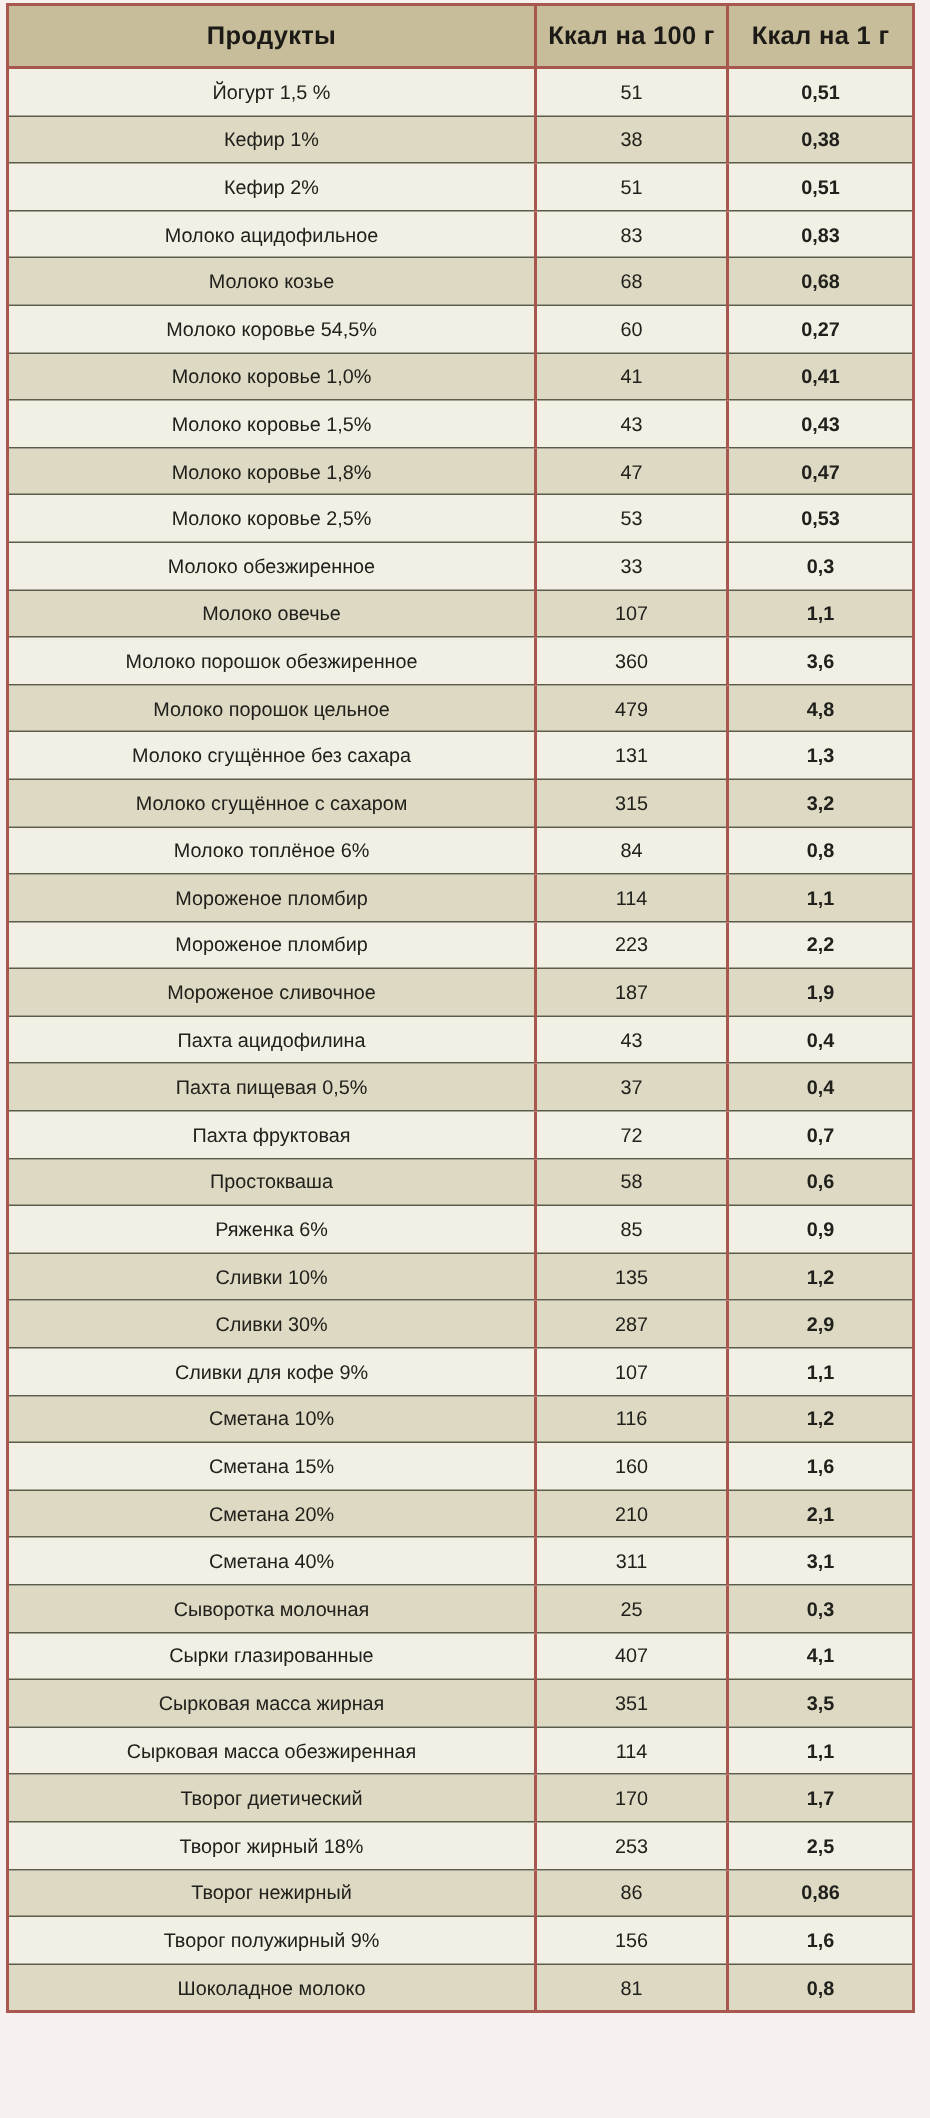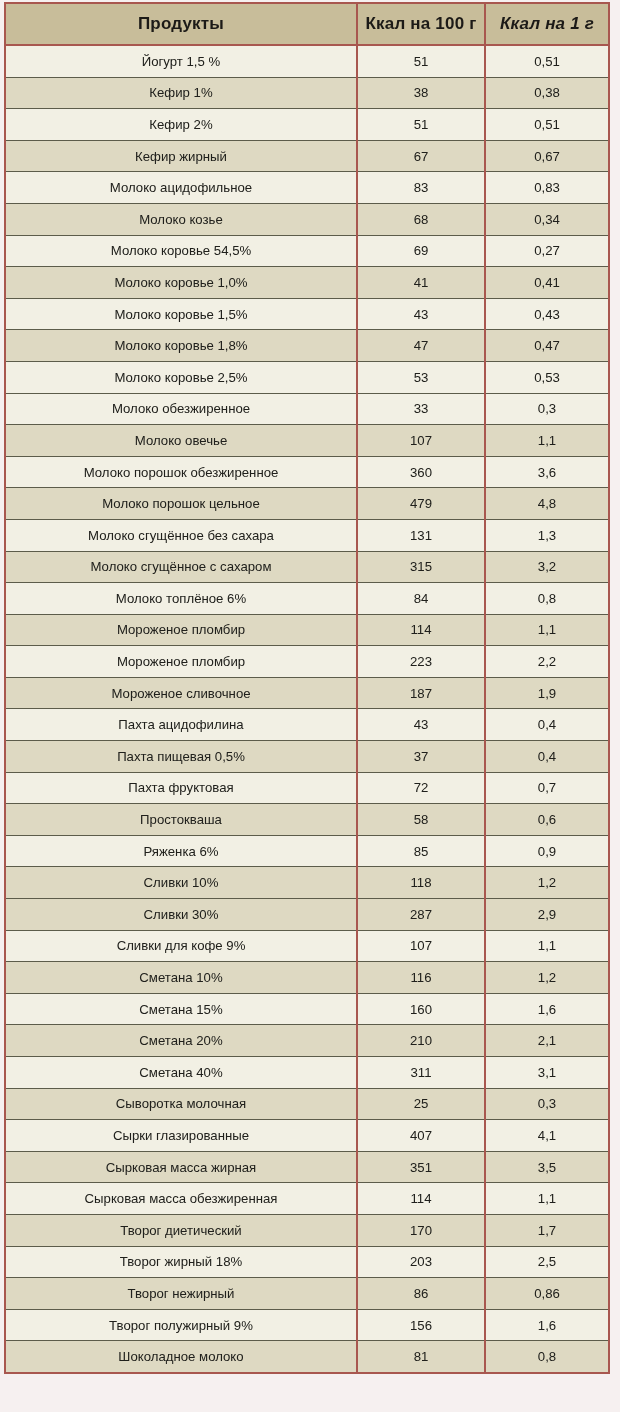--- a/index.html
+++ b/index.html
@@ -39,36 +39,36 @@
     color: #1c1a17;
     font-size: 17px;
     font-weight: bold;
     text-align: center;
     height: 40px;
     padding: 0 4px;
     border-right: 2px solid #a8574f;
     border-bottom: 2px solid #a8574f;
     letter-spacing: 0.2px;
   }
-  thead th:last-child { border-right: none; font-style: italic; }
+  thead th:last-child { border-right: none; }
 
   tbody tr { height: 30.6px; }
 
   tbody td {
     font-size: 13.2px;
     color: #20201c;
     text-align: center;
     padding: 0 4px;
     height: 30.6px;
     border-top: 1px solid #5c5c4a;
     border-right: 2px solid #a8574f;
     white-space: nowrap;
     overflow: hidden;
   }
-  tbody td:last-child { border-right: none; }
+  tbody td:last-child { border-right: none; font-weight: bold; }
 
   tbody tr:first-child td { border-top: none; text-align: center; }
 
   tbody tr.odd  td { background: #f2f0e4; }
   tbody tr.even td { background: #ded9c2; }
 
   tbody td.num { font-size: 13.2px; }
 </style>
 </head>
 <body>
@@ -96,38 +96,33 @@
         <tr class="even">
           <td class="name">Кефир 1%</td>
           <td class="num">38</td>
           <td class="num">0,38</td>
         </tr>
         <tr class="odd">
           <td class="name">Кефир 2%</td>
           <td class="num">51</td>
           <td class="num">0,51</td>
         </tr>
-        <tr class="even">
-          <td class="name">Кефир жирный</td>
-          <td class="num">67</td>
-          <td class="num">0,67</td>
-        </tr>
         <tr class="odd">
           <td class="name">Молоко ацидофильное</td>
           <td class="num">83</td>
           <td class="num">0,83</td>
         </tr>
         <tr class="even">
           <td class="name">Молоко козье</td>
           <td class="num">68</td>
-          <td class="num">0,34</td>
+          <td class="num">0,68</td>
         </tr>
         <tr class="odd">
           <td class="name">Молоко коровье 54,5%</td>
-          <td class="num">69</td>
+          <td class="num">60</td>
           <td class="num">0,27</td>
         </tr>
         <tr class="even">
           <td class="name">Молоко коровье 1,0%</td>
           <td class="num">41</td>
           <td class="num">0,41</td>
         </tr>
         <tr class="odd">
           <td class="name">Молоко коровье 1,5%</td>
           <td class="num">43</td>
@@ -213,21 +208,21 @@
           <td class="num">58</td>
           <td class="num">0,6</td>
         </tr>
         <tr class="odd">
           <td class="name">Ряженка 6%</td>
           <td class="num">85</td>
           <td class="num">0,9</td>
         </tr>
         <tr class="even">
           <td class="name">Сливки 10%</td>
-          <td class="num">118</td>
+          <td class="num">135</td>
           <td class="num">1,2</td>
         </tr>
         <tr class="even">
           <td class="name">Сливки 30%</td>
           <td class="num">287</td>
           <td class="num">2,9</td>
         </tr>
         <tr class="odd">
           <td class="name">Сливки для кофе 9%</td>
           <td class="num">107</td>
@@ -273,21 +268,21 @@
           <td class="num">114</td>
           <td class="num">1,1</td>
         </tr>
         <tr class="even">
           <td class="name">Творог диетический</td>
           <td class="num">170</td>
           <td class="num">1,7</td>
         </tr>
         <tr class="odd">
           <td class="name">Творог жирный 18%</td>
-          <td class="num">203</td>
+          <td class="num">253</td>
           <td class="num">2,5</td>
         </tr>
         <tr class="even">
           <td class="name">Творог нежирный</td>
           <td class="num">86</td>
           <td class="num">0,86</td>
         </tr>
         <tr class="odd">
           <td class="name">Творог полужирный 9%</td>
           <td class="num">156</td>

